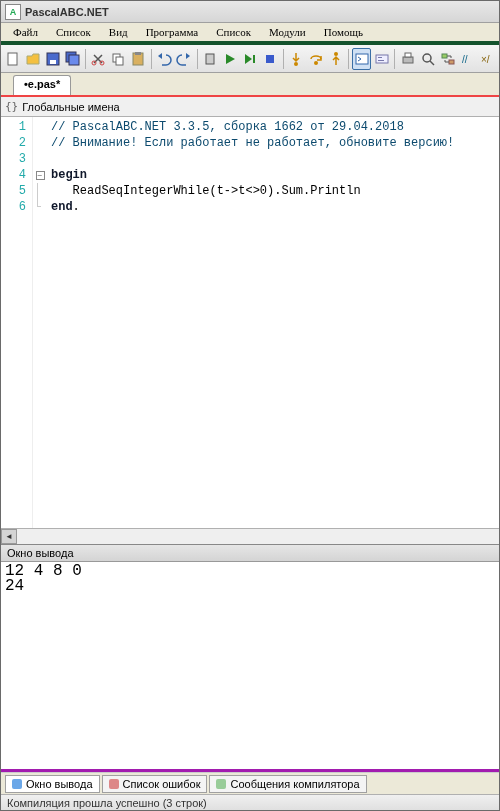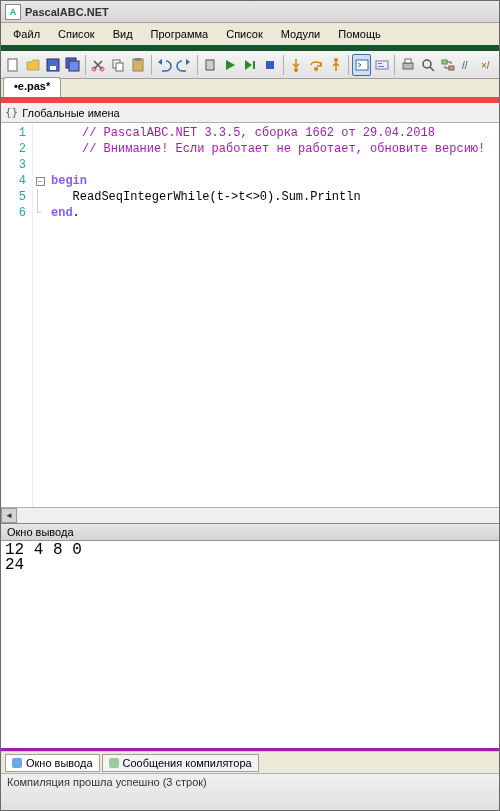--- a/index.html
+++ b/index.html
@@ -1,48 +1,48 @@
 <!DOCTYPE html>
 <html><head>
 <meta charset="utf-8">
 <style>
 * { box-sizing: border-box; margin: 0; padding: 0; }
 html, body { width: 500px; height: 811px; overflow: hidden; font-family: Tahoma, sans-serif; font-size: 11px; background: #ece9d8; }
 .window { display: flex; flex-direction: column; height: 100%; border: 1px solid #6a6a6a; }
 .titlebar { height: 22px; background: linear-gradient(#e8e8e8,#d6d6d6); display: flex; align-items: center; padding: 0 4px; border-bottom: 1px solid #a0a0a0; }
 .titlebar .icon { width: 16px; height: 16px; background: #fff; border: 1px solid #888; margin-right: 4px; display:flex; align-items:center; justify-content:center; font-size:9px; font-weight:bold; color:#2a5; }
 .titlebar .title { font-weight: bold; color: #333; }
-.menubar { height: 28px; background: #ece9d8; display: flex; align-items: center; padding: 0 4px; gap: 2px; border-bottom: 6px solid #14532d; }
+.menubar { height: 22px; background: #ece9d8; display: flex; align-items: center; padding: 0 4px; gap: 2px; border-bottom: 4px solid #14532d; font-family: Liberation Serif, serif; }
 .menubar .menuitem { padding: 2px 8px; cursor: default; }
 .toolbar { height: 28px; background: linear-gradient(#f5f5f5,#e2e2e2); display: flex; align-items: center; padding: 0 2px; gap: 1px; border-bottom: 1px solid #a0a0a0; }
 .tbtn { width: 22px; height: 22px; display: flex; align-items: center; justify-content: center; border: 1px solid transparent; border-radius: 2px; cursor: default; }
 .tbtn.selected { border: 1px solid #3a6ea5; background: #cfe0f4; }
 .tbtn svg { width: 16px; height: 16px; }
 .tsep { width: 1px; height: 20px; background: #b0b0b0; margin: 0 2px; }
-.tabstrip { height: 24px; background: #ece9d8; display: flex; align-items: flex-end; padding: 2px 2px 0 2px; border-bottom: 6px solid #ef4444; }
+.tabstrip { height: 24px; background: #ece9d8; display: flex; align-items: flex-end; padding: 2px 2px 0 12px; border-bottom: 2px solid #ef4444; }
 .tab { height: 20px; padding: 2px 10px; background: #fff; border: 1px solid #999; border-bottom: none; border-radius: 3px 3px 0 0; font-weight: bold; }
 .namespace-bar { height: 20px; background: #f0f0f0; border-bottom: 1px solid #b0b0b0; display: flex; align-items: center; padding: 0 4px; gap: 4px; }
 .namespace-bar .ns-icon { color: #666; font-family: monospace; }
 .editor-area { flex: 1; display: flex; background: #fff; overflow: hidden; position: relative; }
 .gutter { width: 32px; background: #fff; border-right: 1px solid #eee; font-family: "Courier New", monospace; font-size: 12px; color: #2aa; text-align: right; padding: 2px 6px 0 0; line-height: 16px; }
 .fold-gutter { width: 14px; background:#fff; font-family: monospace; font-size: 10px; color:#777; line-height:16px; padding-top:2px; text-align:center; }
 .fold-mark { border:1px solid #888; width:9px; height:9px; margin: 4px auto 3px auto; font-size:8px; line-height:7px; text-align:center; background:#fff; }
 .code { flex: 1; font-family: "Courier New", monospace; font-size: 12px; line-height: 16px; padding: 2px 4px 0 4px; white-space: pre; overflow: hidden; }
-.c-comment { color: #a21caf; margin-left: 31px; }
-.c-kw { color: #8b5cf6; font-weight: bold; margin-top: 24px; }
+.c-comment { color: #0c4a6e; }
+.c-kw { color: #0f172a; font-weight: bold; margin-top: 24px; }
 .hscroll { height: 16px; background: #e8e8e8; border-top: 1px solid #b0b0b0; display:flex; }
 .hscroll .arrow { width: 16px; height: 100%; background:#d4d4d4; border:1px solid #999; display:flex; align-items:center; justify-content:center; font-size:8px; color:#333; }
 .hscroll .track { flex:1; background:#efefef; }
 .output-header { height: 18px; background: linear-gradient(#e6e6e6,#d4d4d4); border-top: 1px solid #888; border-bottom: 1px solid #999; padding: 2px 6px; }
 .output-body { flex: 0 0 210px; background: #fff; font-family: "Courier New", monospace; font-size: 16px; line-height: 15px; padding: 2px 4px; white-space: pre; overflow: hidden; border-bottom:3px solid #a21caf; }
 .bottom-tabs { height: 22px; background: #ece9d8; display: flex; align-items: center; padding: 0 4px; gap: 2px; border-top: 1px solid #ccc; }
 .btab { height: 18px; padding: 1px 6px; background: #f4f4f4; border: 1px solid #a0a0a0; display: flex; align-items: center; gap: 4px; font-size: 11px; }
 .btab.active { background: #fff; }
 .btab .dot { width: 10px; height: 10px; border-radius: 2px; }
-.statusbar { height: 37px; background: linear-gradient(#f0f0f0,#e0e0e0); border-top: 1px solid #b0b0b0; padding: 2px 6px; font-size: 11px; color: #333; }
+.statusbar { height: 16px; background: linear-gradient(#f0f0f0,#e0e0e0); border-top: 1px solid #b0b0b0; padding: 2px 6px; font-size: 11px; color: #333; }
 </style>
 </head>
 <body>
 
 <div class="window">
 
   <div class="titlebar">
     <div class="icon">A</div>
     <div class="title">PascalABC.NET</div>
   </div>
@@ -243,20 +243,24 @@
   <div class="output-header">Окно вывода</div>
   <div class="output-body">12 4 8 0
 24</div>
 
   <div class="bottom-tabs">
     <div class="btab active">
       <span class="dot" style="background:#6aa7e8"></span>
       <span>Окно вывода</span>
     </div>
     <div class="btab">
+      <span class="dot" style="background:#d88"></span>
+      <span>Список ошибок</span>
+    </div>
+    <div class="btab">
       <span class="dot" style="background:#9c9"></span>
       <span>Сообщения компилятора</span>
     </div>
   </div>
 
   <div class="statusbar">Компиляция прошла успешно (3 строк)</div>
 
 </div>
 
 </body></html>

